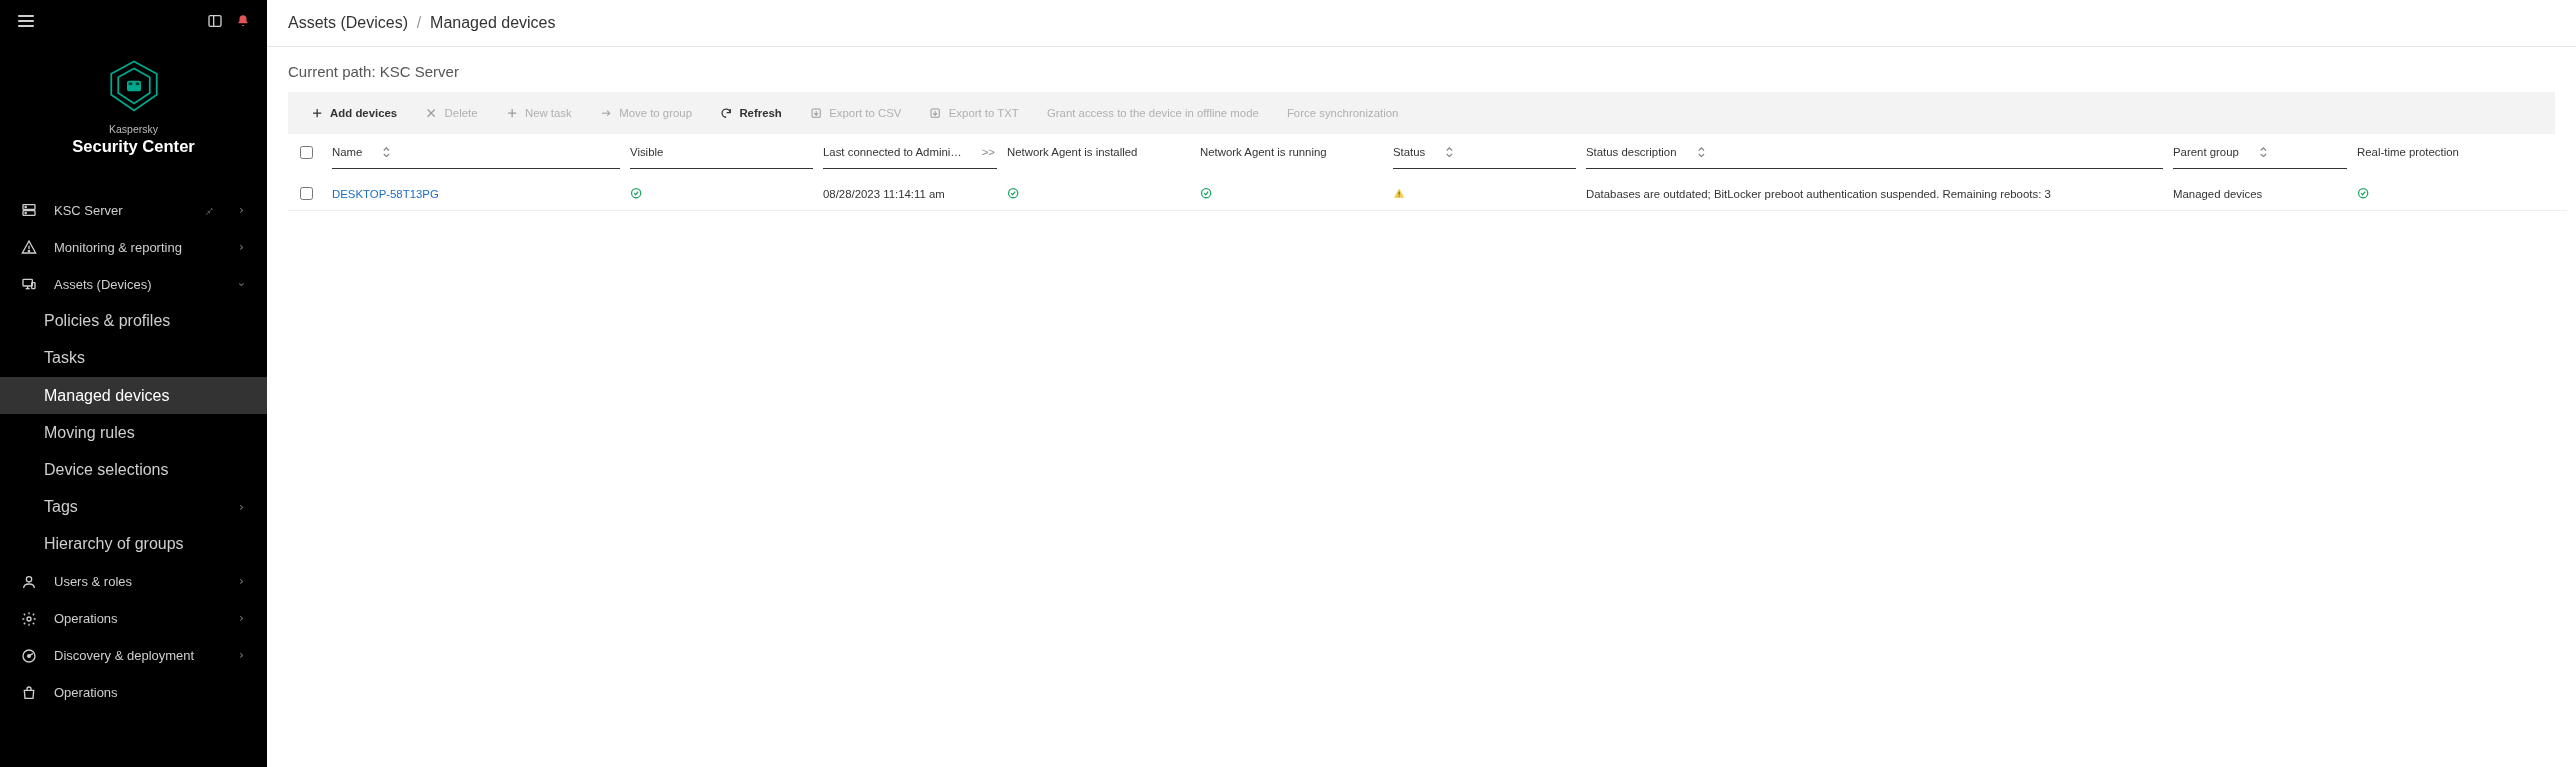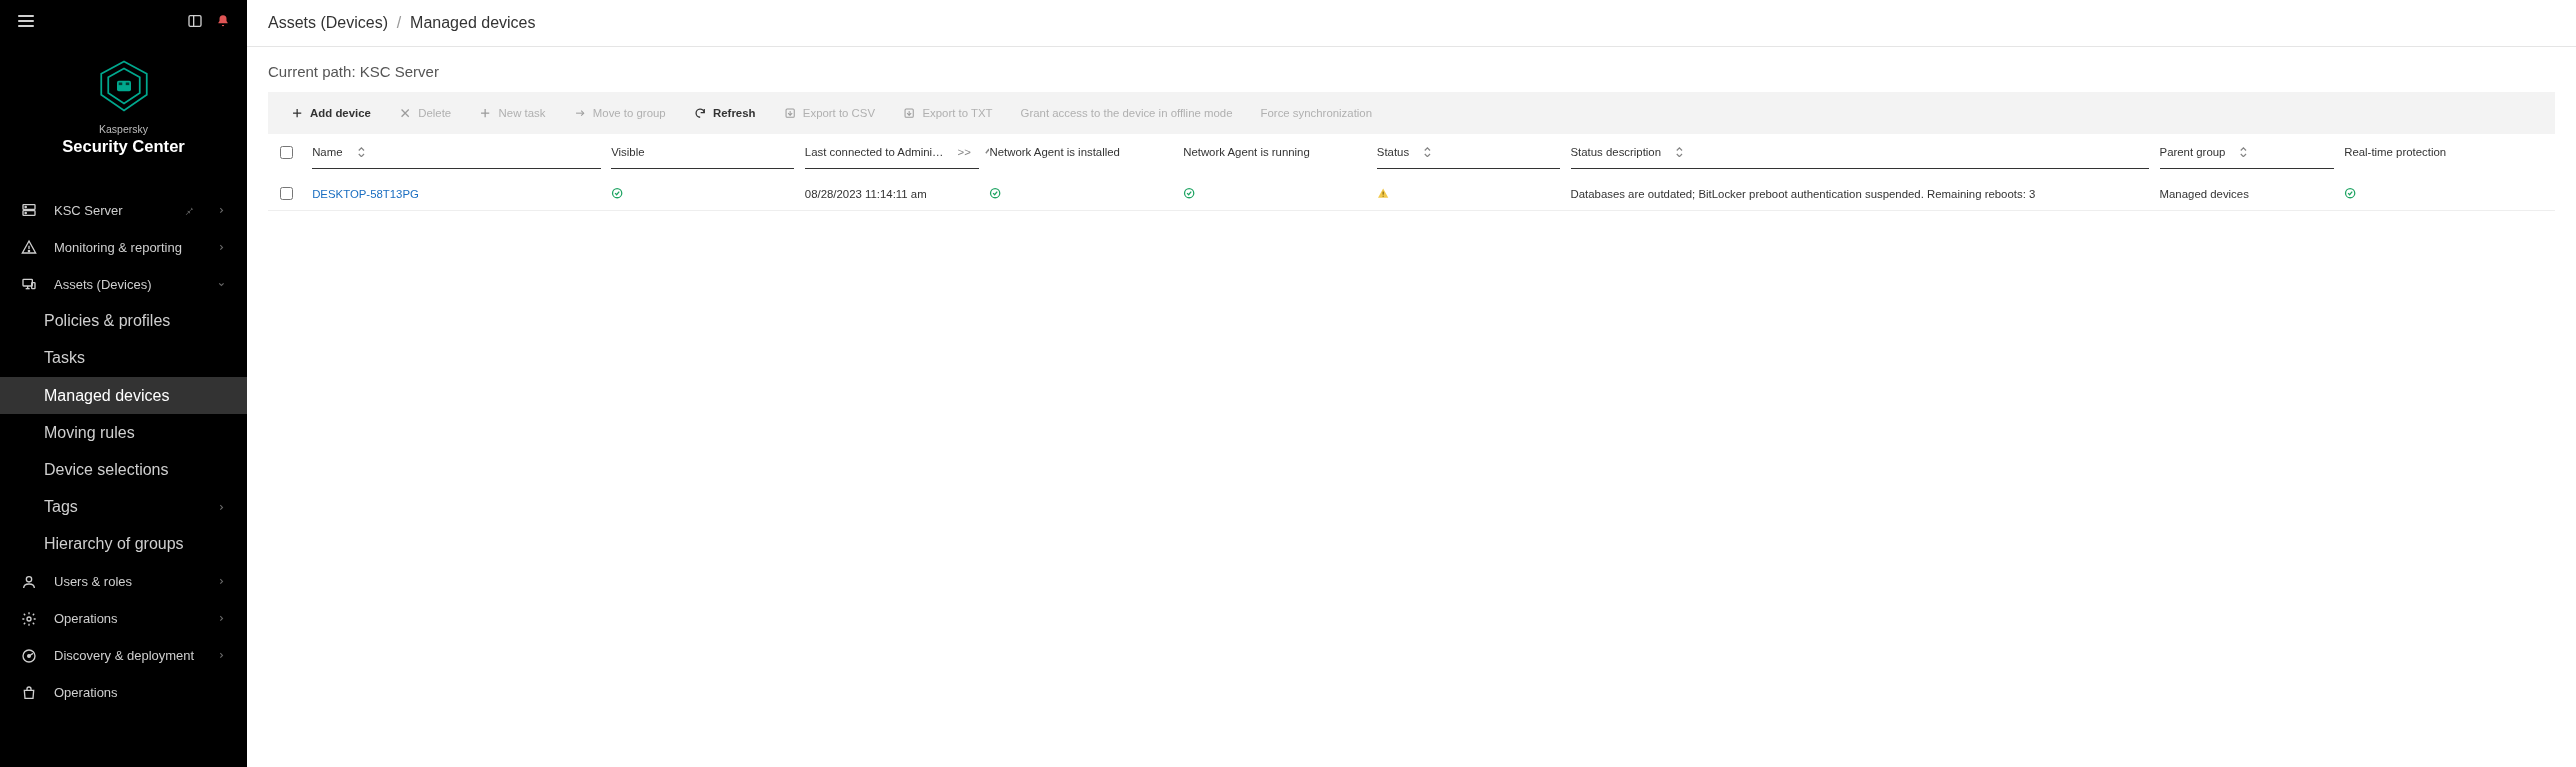--- a/index.html
+++ b/index.html
@@ -1,21 +1,21 @@
 <!DOCTYPE html>
 <html><head>
 <meta charset="utf-8">
 <style>
   * { box-sizing: border-box; margin: 0; padding: 0; }
   html, body { height: 100%; font-family: -apple-system, BlinkMacSystemFont, "Segoe UI", Arial, sans-serif; font-size: 11.4px; color: #333; background:#fff;}
   body { display:flex; }
 
   
   .sidebar {
-    width: 247px;
+    width: 267px;
     background: #000;
     color: #d0d0d0;
     display:flex;
     flex-direction:column;
     flex-shrink:0;
     height:100vh;
   }
   .sidebar-top {
     display:flex;
     align-items:center;
@@ -132,21 +132,21 @@
   }
   thead th {
     color:#333;
     font-weight:400;
     position:relative;
   }
   .col-check { width:44px; padding-left:12.3px;}
   thead th .th-inner {
     border-bottom:1.8px solid #333;
     padding-bottom:7px;
-    display:flex; align-items:center; gap:14px;
+    display:flex; align-items:center; gap:20px;
     height:26px;
   }
   thead th.no-underline .th-inner { border-bottom:1.8px solid transparent;}
   thead th.col-check .th-inner { border-bottom:none;}
   tbody tr { border-bottom:0.9px solid #eee;}
   tbody td { color:#333;}
   .sort-icon { opacity:.6;}
   .status-ok { color:#1fa463;}
   .status-warn { color:#e9a13b;}
   input[type=checkbox] {
@@ -348,21 +348,21 @@
   <div class="path-row">Current path: KSC Server</div>
 
   <div class="toolbar">
     <button class="tbtn strong">
       <span class="icon">
           <svg width="12.3" height="12.3" viewBox="0 0 24 24" stroke="#333" stroke-width="2.5">
             <line x1="12" y1="4" x2="12" y2="20"></line>
             <line x1="4" y1="12" x2="20" y2="12"></line>
           </svg>
         </span>
-      <span>Add device</span>
+      <span>Add devices</span>
     </button>
     <button class="tbtn disabled">
       <span class="icon">
           <svg width="12.3" height="12.3" viewBox="0 0 24 24" stroke="#333" stroke-width="2.5">
             <line x1="5" y1="5" x2="19" y2="19"></line>
             <line x1="19" y1="5" x2="5" y2="19"></line>
           </svg>
         </span>
       <span>Delete</span>
     </button>

